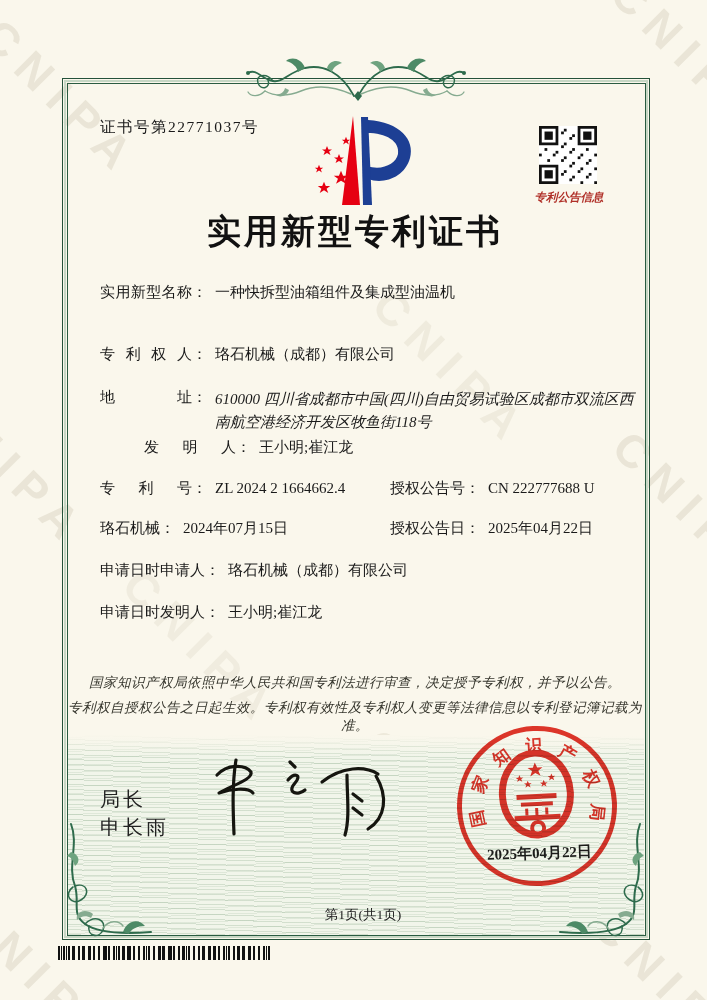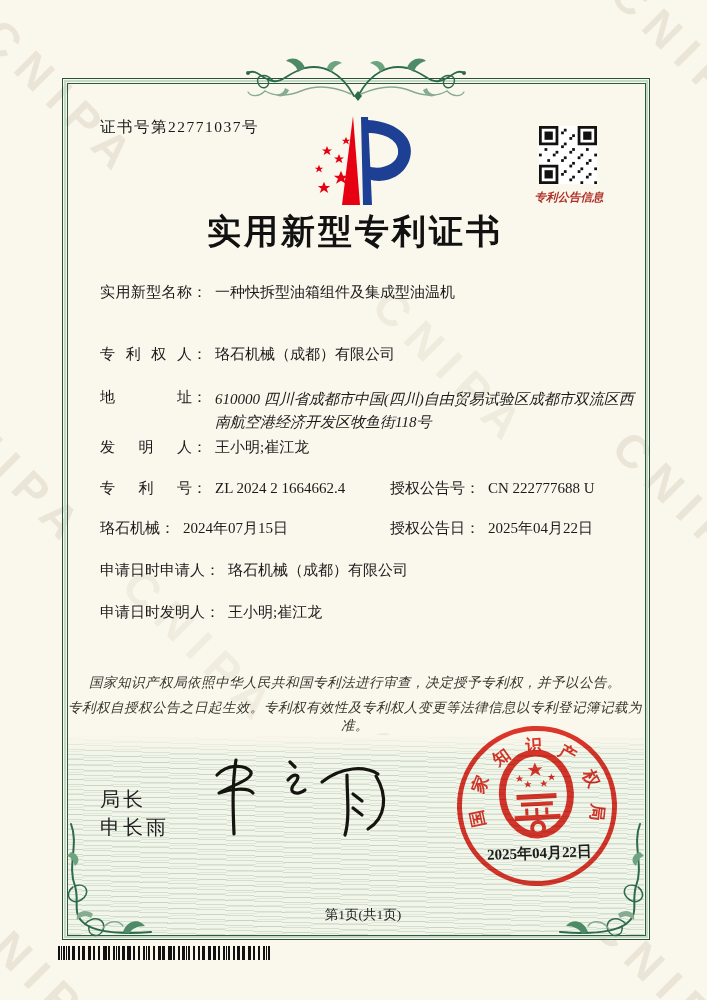--- a/index.html
+++ b/index.html
@@ -194,21 +194,21 @@
   <div class="fields">
     <div class="row" style="top:0;">
       <span class="jl">实用新型名称</span><span>：</span><span class="val">一种快拆型油箱组件及集成型油温机</span>
     </div>
     <div class="row" style="top:62px;">
       <span class="jl">专利权人</span><span>：</span><span class="val">珞石机械（成都）有限公司</span>
     </div>
     <div class="row" style="top:105px;">
       <span class="jl">地址</span><span>：</span><span class="wrapval">610000 四川省成都市中国(四川)自由贸易试验区成都市双流区西南航空港经济开发区牧鱼街118号</span>
     </div>
-    <div class="row" style="top:155px;">
+    <div class="row" style="top:155px;margin-left:44px;">
       <span class="jl">发明人</span><span>：</span><span class="val">王小明;崔江龙</span>
     </div>
     <div class="row" style="top:196px;height:24px;">
       <span class="jl">专利号</span><span>：</span><span class="val">ZL 2024 2 1664662.4</span>
       <span class="rcol">
         <span>授权公告号</span><span>：</span><span class="val">CN 222777688 U</span>
       </span>
     </div>
     <div class="row" style="top:236px;height:24px;">
       <span>珞石机械</span><span>：</span><span class="val">2024年07月15日</span>

